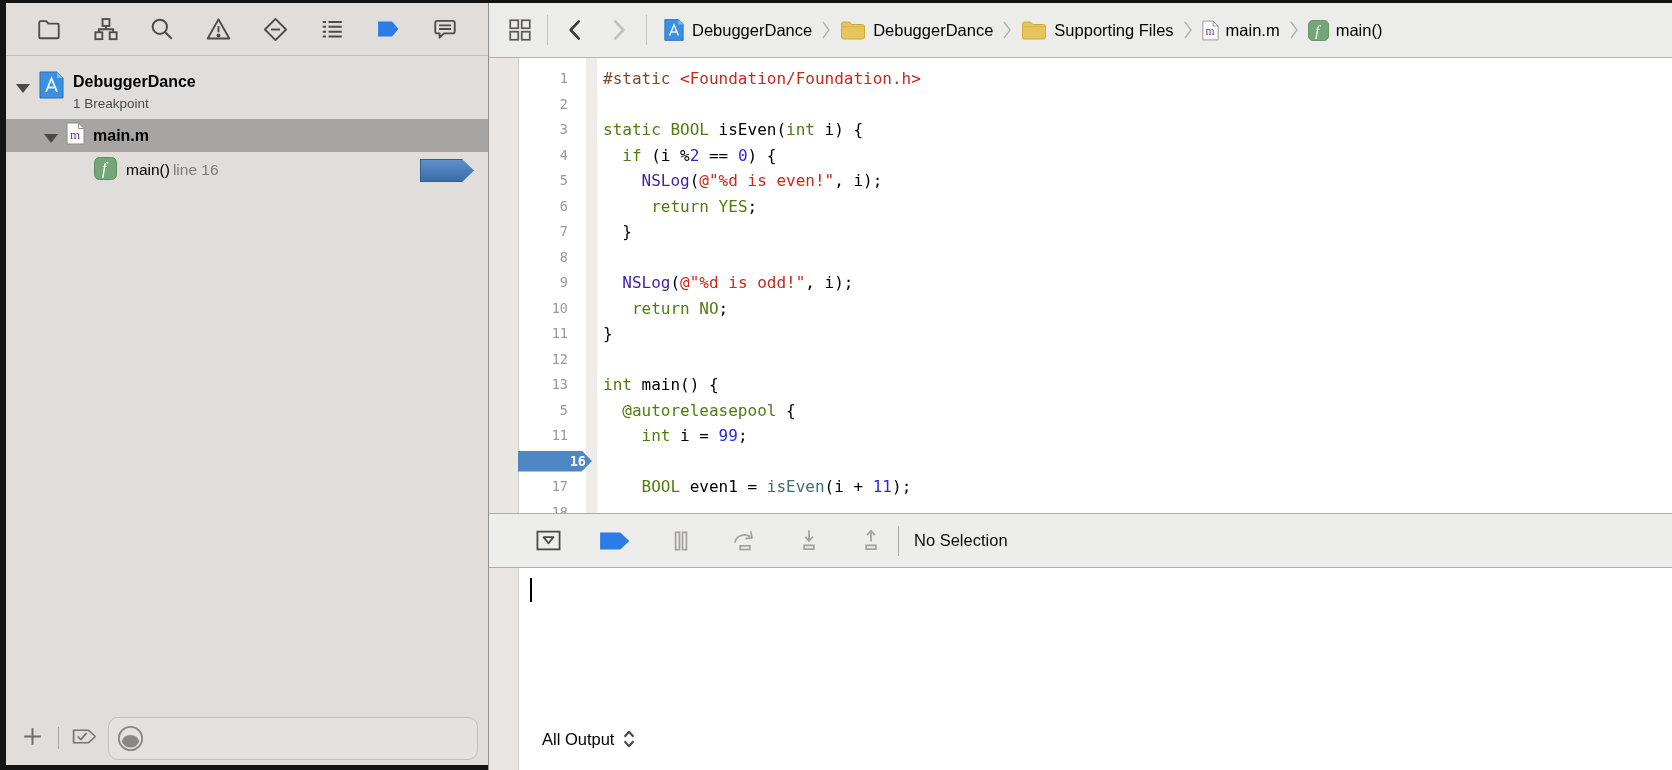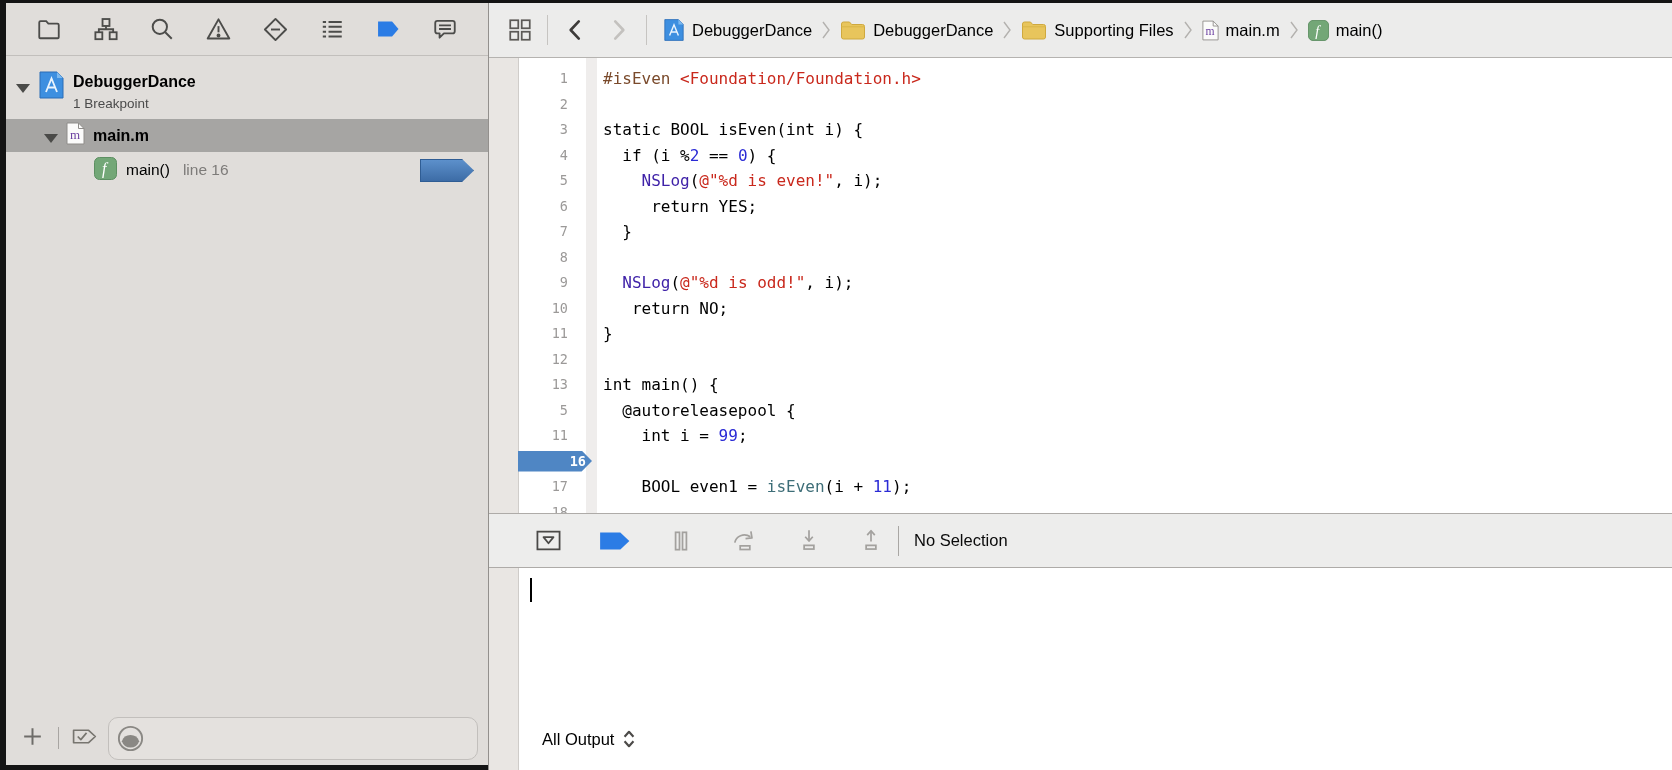--- a/index.html
+++ b/index.html
@@ -24,21 +24,21 @@
   .proj-titles{display:flex;flex-direction:column;}
   .proj-name{font-size:16px;font-weight:bold;color:#000;line-height:20px;margin-top:2px;}
   .proj-sub{font-size:13.5px;color:#4b4b4b;line-height:18px;margin-top:3px;}
 
   .row-file{height:33px;background:#a6a5a3;display:flex;align-items:center;padding-left:38px;}
   .row-file .disc{margin-right:8px;}
   .file-label{font-size:16px;font-weight:bold;color:#000;margin-left:8px;}
 
   .row-bp{height:36px;display:flex;align-items:center;padding-left:88px;position:relative;}
   .bp-fn-label{font-size:15.5px;color:#000;margin-left:9px;}
-  .bp-loc-label{font-size:15.5px;color:#7d7b79;margin-left:13px;}
+  .bp-loc-label{font-size:15.5px;color:#7d7b79;margin-left:3px;}
   .bp-pill{position:absolute;right:14px;top:7px;width:52px;height:21px;
            background:linear-gradient(#5c90cb,#3d6ca6);border:1px solid #2f5d94;
            clip-path:polygon(0 0,78% 0,100% 50%,78% 100%,0 100%);}
 
   .filter-bar{position:absolute;left:0;bottom:4px;width:100%;height:46px;display:flex;align-items:center;}
   .fb-plus{margin-left:14px;}
   .fb-div{width:1px;height:22px;background:#a8a5a2;margin:0 12px 0 13px;}
   .filter-field{margin-left:8px;width:368px;height:41px;border:1.5px solid #c2bfbc;border-radius:10px;
                 background:#e4e1de;display:flex;align-items:center;}
   .filter-field svg{margin-left:6px;}
@@ -64,21 +64,21 @@
   .col-strip{position:absolute;left:97px;top:0;bottom:0;width:11px;background:#efedec;}
   .code-lines{position:absolute;left:0;top:0;right:0;padding-top:8px;}
   .cl{position:relative;height:25.5px;font-family:"DejaVu Sans Mono",monospace;font-size:16px;
       line-height:25.5px;white-space:pre;}
   .cl .ln{position:absolute;left:29px;top:0;width:50px;text-align:right;font-size:13.5px;
           color:#9b9998;font-family:"DejaVu Sans Mono",monospace;}
   .cl .code{position:absolute;left:114px;top:0;color:#000;}
   .cl.bp .ln{color:#fff;font-weight:bold;z-index:2;padding-left:18px;}
   .bp-marker{position:absolute;left:29px;top:2px;width:74px;height:21px;background:#4f86c4;
              clip-path:polygon(0 0,86% 0,100% 50%,86% 100%,0 100%);z-index:1;}
-  .tk-kw{color:#000000;}
+  .tk-kw{color:#4d7c0f;}
   .tk-num{color:#2b2bd5;}
   .tk-str{color:#c9281c;}
   .tk-pre{color:#7a4a2b;}
   .tk-fn{color:#3f22a8;}
   .tk-pfn{color:#3e6e78;}
 
   
   .debug-bar{height:53px;background:#ededec;border-top:1px solid #aeaba8;border-bottom:1px solid #aeaba8;
              display:flex;align-items:center;padding-left:44px;flex:0 0 auto;}
   .db-ic{display:flex;align-items:center;justify-content:center;}
@@ -307,21 +307,21 @@
             </span>
             <span class="bc-label">main()</span>
           </span>
         </div>
     </div>
 
     <div class="editor">
       <div class="col-ribbon"></div>
       <div class="col-strip"></div>
       <div class="code-lines">
-          <div class="cl"><span class="ln">1</span><span class="code"><span class="tk-pre">#isEven </span><span class="tk-str">&lt;Foundation/Foundation.h&gt;</span></span></div>
+          <div class="cl"><span class="ln">1</span><span class="code"><span class="tk-pre">#static </span><span class="tk-str">&lt;Foundation/Foundation.h&gt;</span></span></div>
           <div class="cl"><span class="ln">2</span><span class="code"></span></div>
           <div class="cl"><span class="ln">3</span><span class="code"><span class="tk-kw">static</span><span> </span><span class="tk-kw">BOOL</span><span> isEven(</span><span class="tk-kw">int</span><span> i) {</span></span></div>
           <div class="cl"><span class="ln">4</span><span class="code"><span>  </span><span class="tk-kw">if</span><span> (i %</span><span class="tk-num">2</span><span> == </span><span class="tk-num">0</span><span>) {</span></span></div>
           <div class="cl"><span class="ln">5</span><span class="code"><span>    </span><span class="tk-fn">NSLog</span><span>(</span><span class="tk-str">@"%d is even!"</span><span>, i);</span></span></div>
           <div class="cl"><span class="ln">6</span><span class="code"><span>     </span><span class="tk-kw">return</span><span> </span><span class="tk-kw">YES</span><span>;</span></span></div>
           <div class="cl"><span class="ln">7</span><span class="code"><span>  }</span></span></div>
           <div class="cl"><span class="ln">8</span><span class="code"></span></div>
           <div class="cl"><span class="ln">9</span><span class="code"><span>  </span><span class="tk-fn">NSLog</span><span>(</span><span class="tk-str">@"%d is odd!"</span><span>, i);</span></span></div>
           <div class="cl"><span class="ln">10</span><span class="code"><span>   </span><span class="tk-kw">return</span><span> </span><span class="tk-kw">NO</span><span>;</span></span></div>
           <div class="cl"><span class="ln">11</span><span class="code"><span>}</span></span></div>

